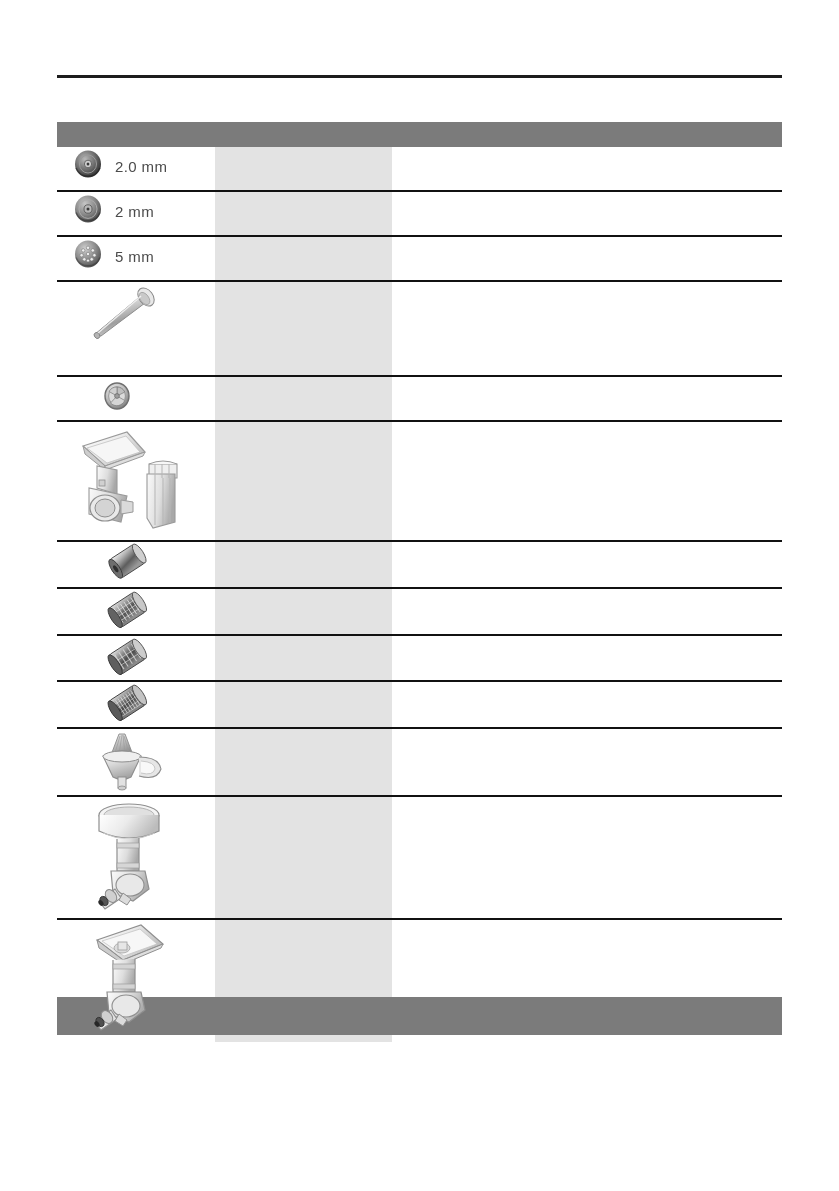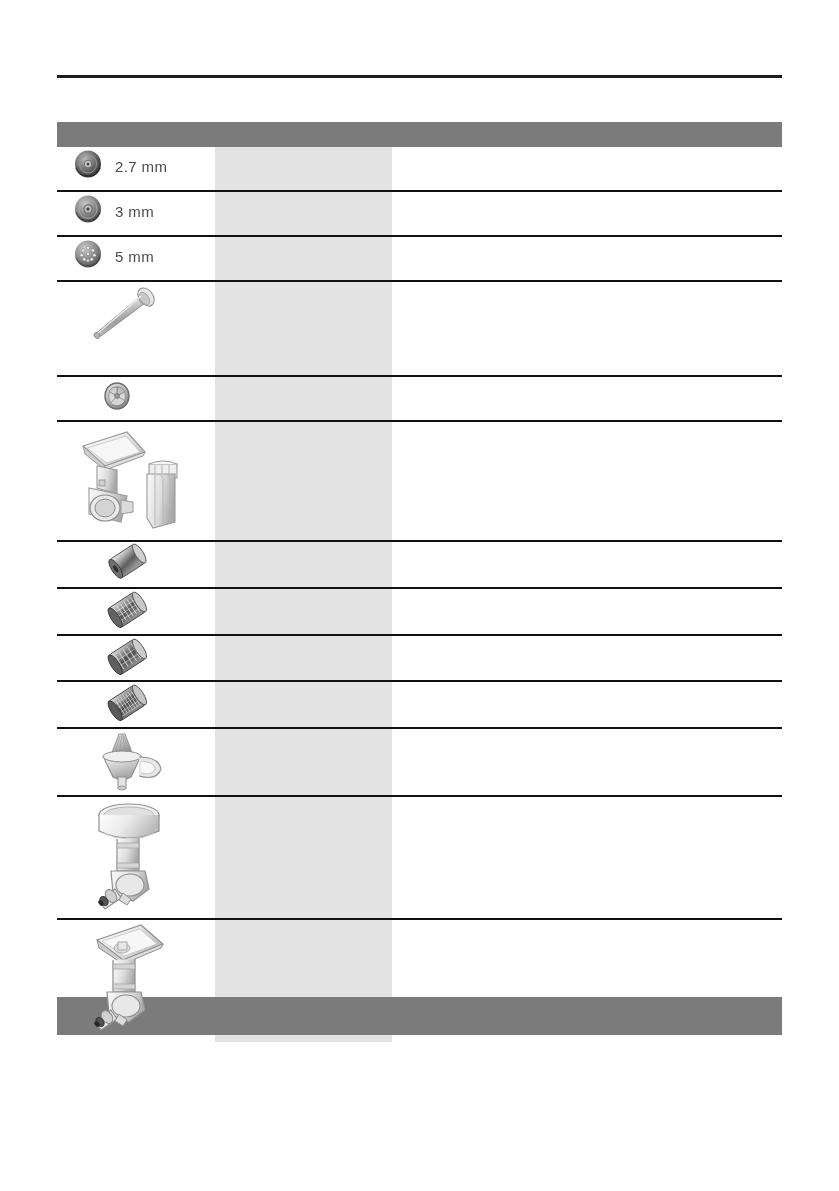--- a/index.html
+++ b/index.html
@@ -167,21 +167,21 @@
                   <stop offset="100%" stop-color="#2e2e2e"></stop>
                 </radialGradient>
               </defs>
               <ellipse cx="17" cy="17" rx="13" ry="13.5" fill="url(#pl1)"></ellipse>
               <ellipse cx="17" cy="17" rx="8.5" ry="9" fill="none" stroke="#9a9a9a" stroke-width="1"></ellipse>
               <ellipse cx="17" cy="17" rx="3.6" ry="3.8" fill="#cfcfcf" stroke="#555" stroke-width="0.8"></ellipse>
               <ellipse cx="17" cy="17" rx="1.4" ry="1.5" fill="#3a3a3a"></ellipse>
               <path d="M5 21 A13 13.5 0 0 0 29 21" fill="none" stroke="#1f1f1f" stroke-width="1.6" opacity="0.55"></path>
             </svg>
           </span>
-          <span class="size-label">2.7 mm</span>
+          <span class="size-label">2.0 mm</span>
         </div>
         <div class="cell c2"></div>
         <div class="cell c3"></div>
       </div>
 
       <div class="row" style="height:45px">
         <div class="cell c1">
           <span class="part-figure">
             <svg width="34" height="34" viewBox="0 0 34 34">
               <defs>
@@ -191,21 +191,21 @@
                   <stop offset="100%" stop-color="#4a4a4a"></stop>
                 </radialGradient>
               </defs>
               <ellipse cx="17" cy="17" rx="13" ry="13.5" fill="url(#pl2)"></ellipse>
               <ellipse cx="17" cy="17" rx="9" ry="9.4" fill="none" stroke="#acacac" stroke-width="1"></ellipse>
               <ellipse cx="17" cy="17" rx="4" ry="4.2" fill="#b8b8b8" stroke="#4f4f4f" stroke-width="0.8"></ellipse>
               <ellipse cx="17" cy="17" rx="1.5" ry="1.6" fill="#3a3a3a"></ellipse>
               <path d="M5 20.5 A13 13.5 0 0 0 29 20.5" fill="none" stroke="#2a2a2a" stroke-width="1.5" opacity="0.5"></path>
             </svg>
           </span>
-          <span class="size-label">3 mm</span>
+          <span class="size-label">2 mm</span>
         </div>
         <div class="cell c2"></div>
         <div class="cell c3"></div>
       </div>
 
       <div class="row" style="height:45px">
         <div class="cell c1">
           <span class="part-figure">
             <svg width="34" height="34" viewBox="0 0 34 34">
               <defs>

